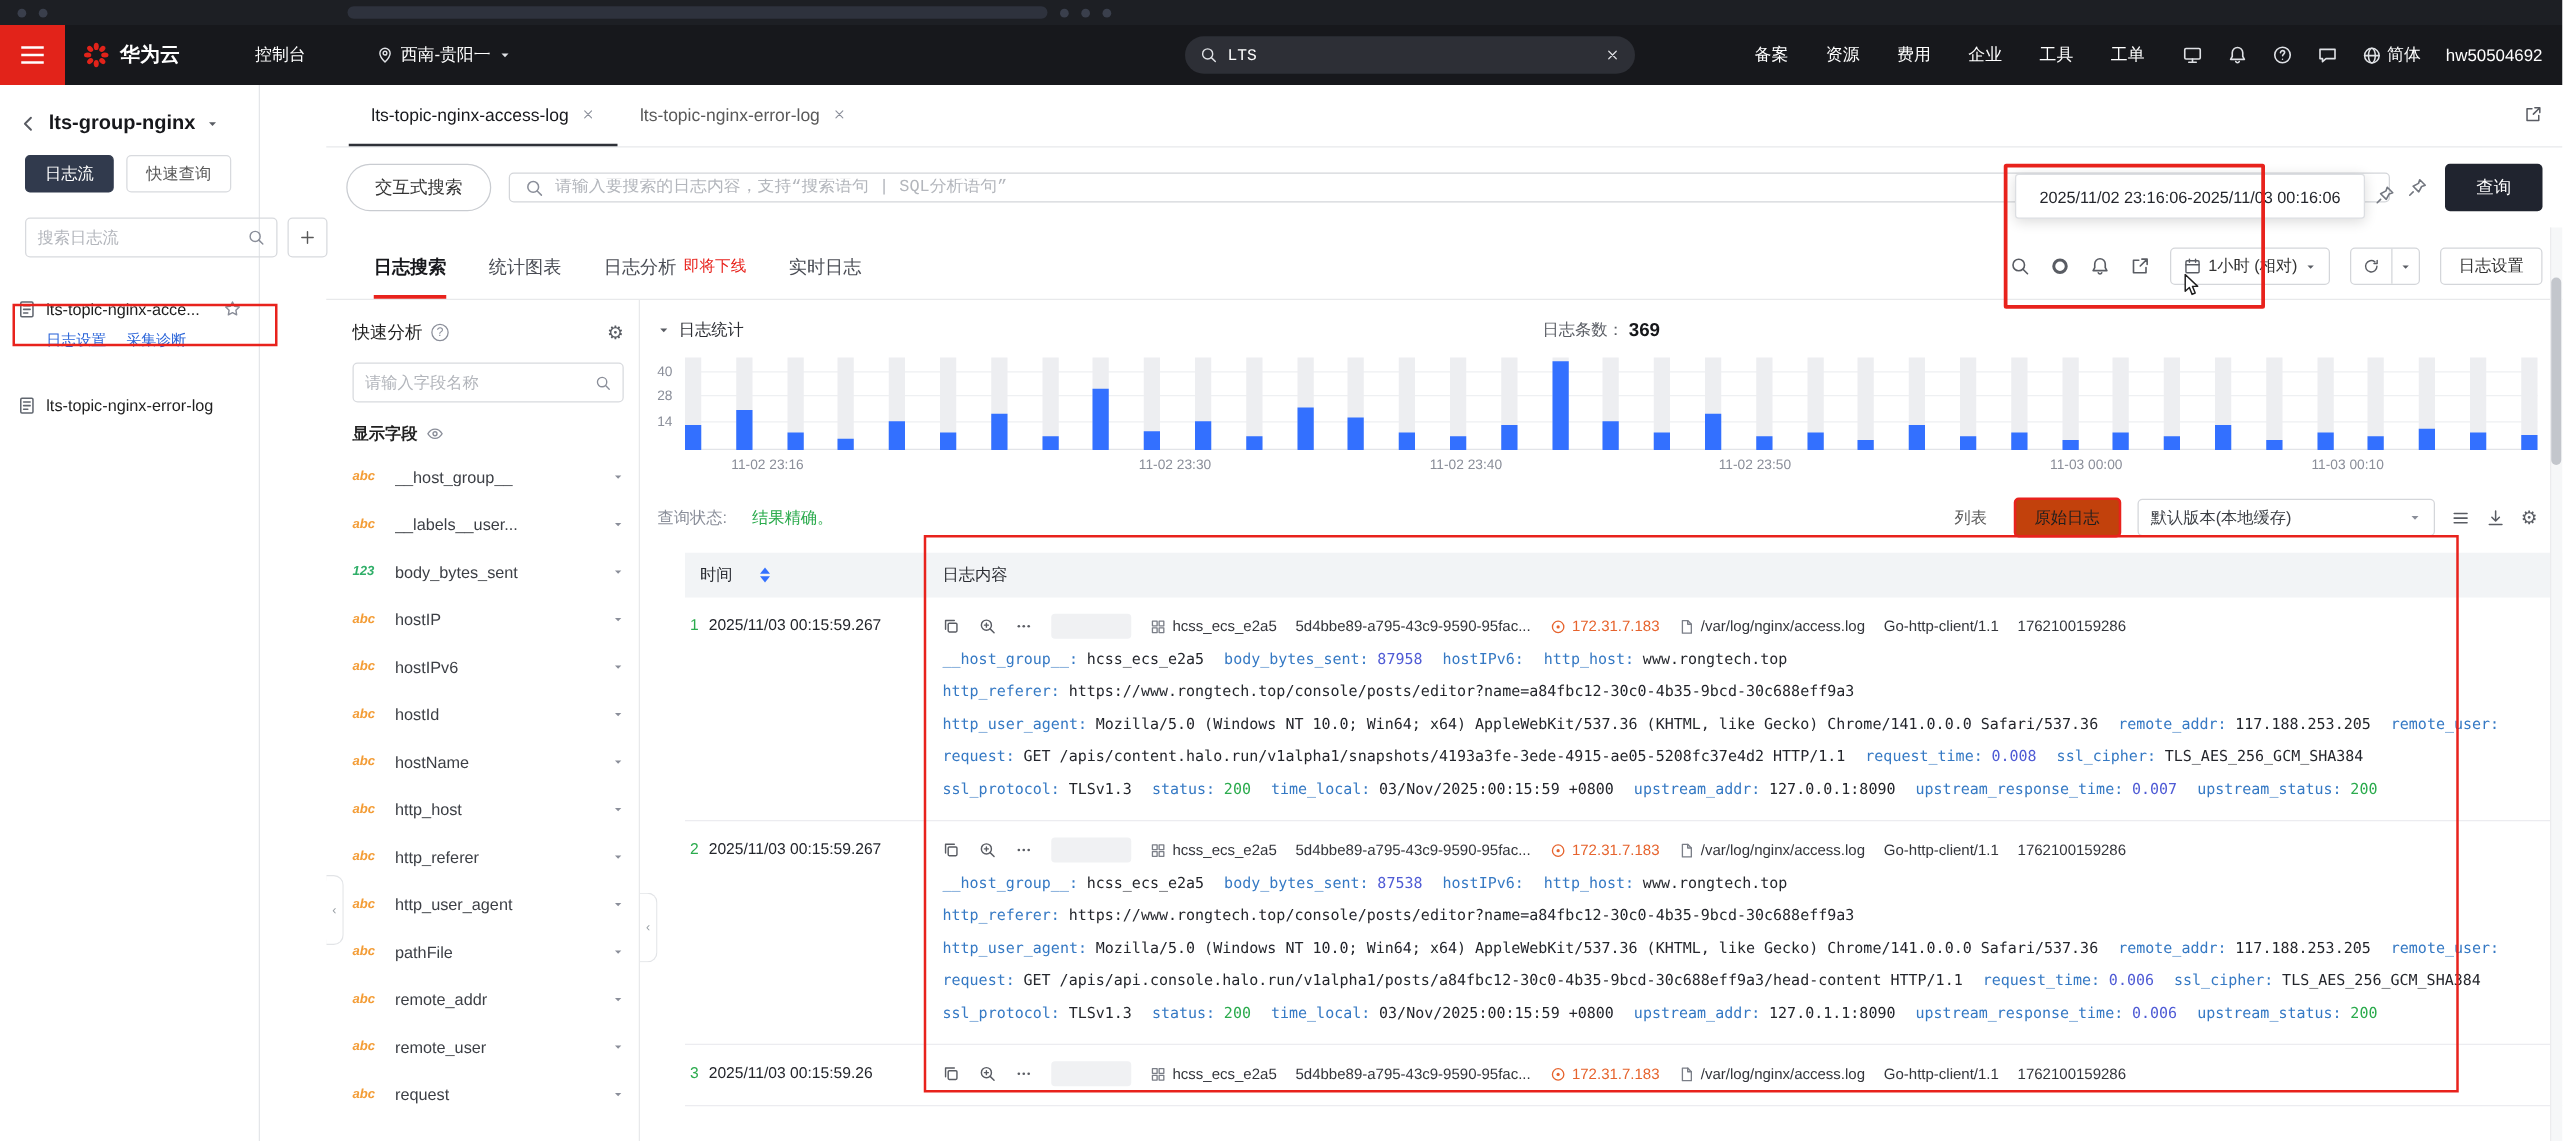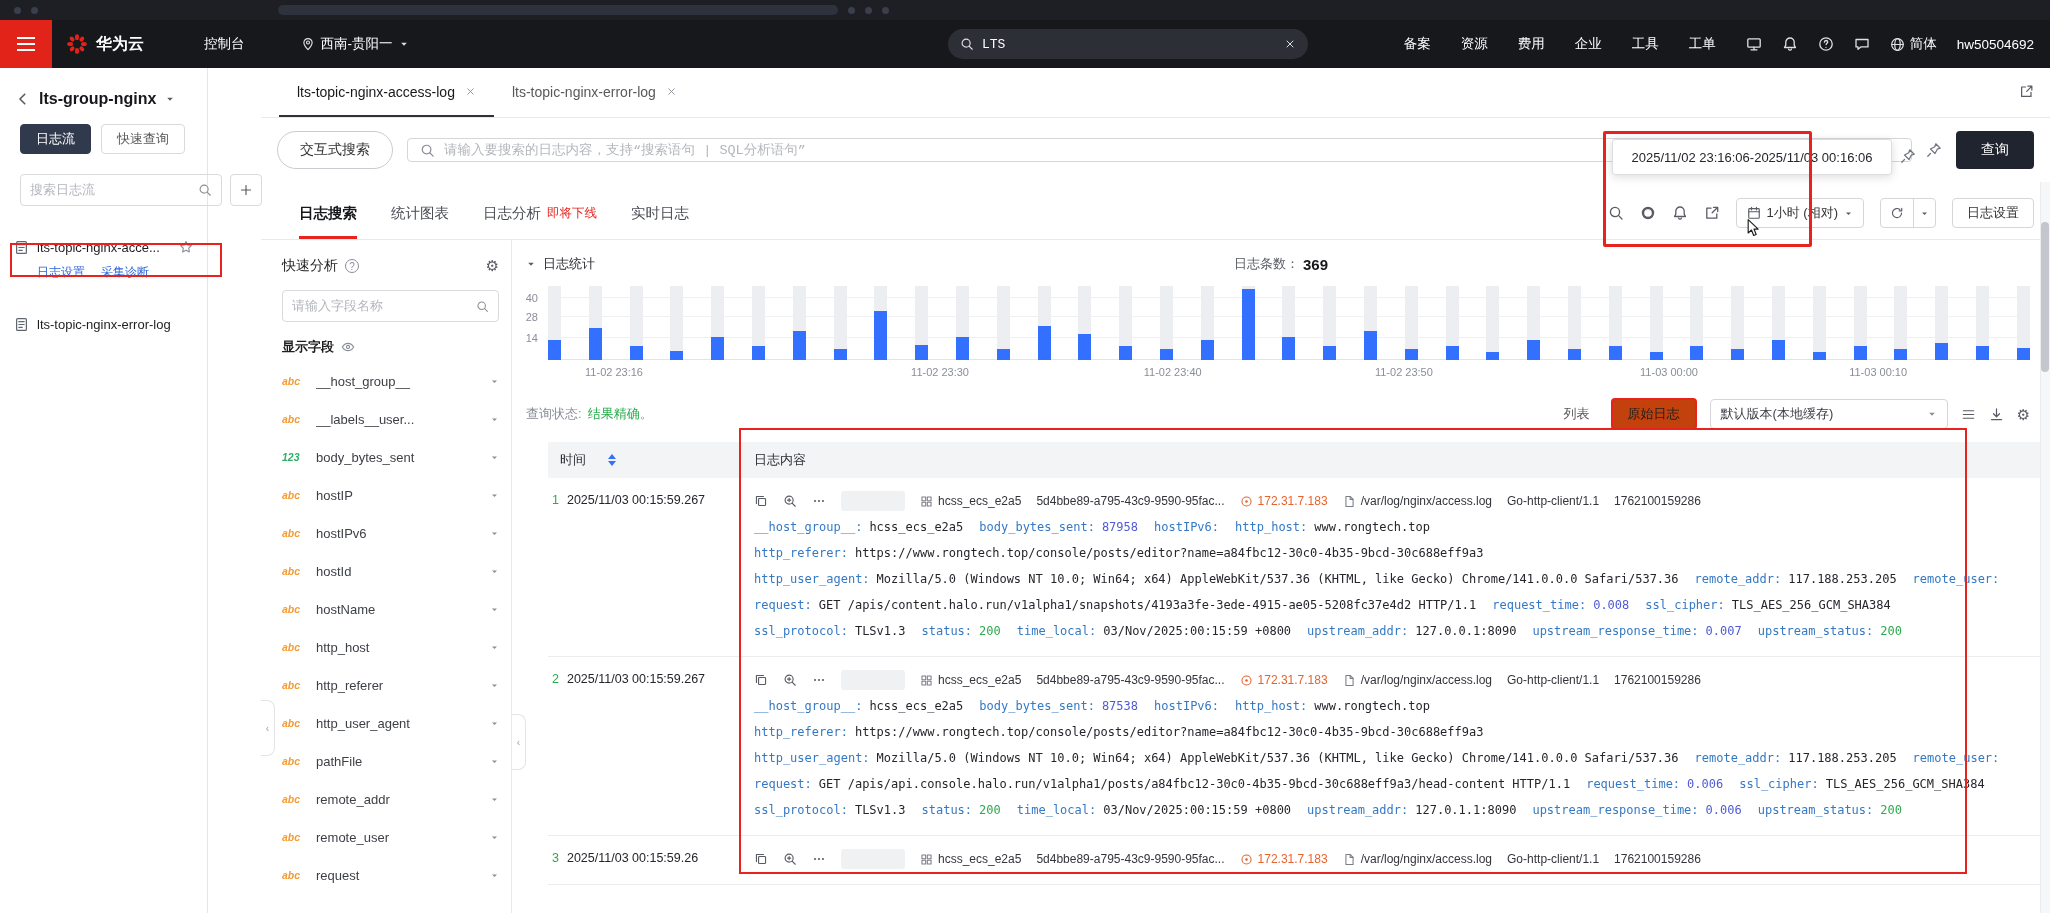--- a/index.html
+++ b/index.html
@@ -107,21 +107,21 @@
 .chart-base{position:absolute;left:0;right:0;bottom:0;height:1px;background:#e2e4e8}
 .bars{position:absolute;inset:0;display:flex;justify-content:space-between;align-items:flex-end}
 .bucket{position:relative;width:13px;height:100%}
 .bucket-bg{position:absolute;inset:0;background:#edeef1}
 .bucket-bar{position:absolute;bottom:0;left:0;right:0;background:var(--bar)}
 .x-axis{position:relative;margin:6px 20px 0 36px;height:16px;font-size:11px;color:#8a8e99;flex-shrink:0}
 .xtick{position:absolute;top:0;white-space:nowrap}
 
 .status-row{display:flex;align-items:center;margin:16px 20px 0 14px;font-size:13px;flex-shrink:0}
 .st-label{color:#8a8e99}
-.st-val{color:var(--ok);margin-left:6px}
+.st-val{color:var(--ok);margin-left:20px}
 .st-right{margin-left:auto;display:flex;align-items:center;gap:13px}
 .seg-plain{color:#595959;padding:4px 8px;cursor:pointer}
 .seg-raw{border:2px solid var(--ann);border-radius:4px;padding:5px 15px;color:#1f1f1f;background:#c2410c;cursor:pointer}
 .layout-select{width:238px;height:30px;border:1px solid #d4d6da;border-radius:4px;display:flex;align-items:center;padding:0 10px;color:#3c3f45;cursor:pointer}
 .layout-select .cap{margin-left:auto;color:#8a8e99}
 .st-icons-gear{font-size:15px}
 
 .log-table{margin:12px 0 0 36px;flex:1;min-height:0;overflow:hidden;font-family:"DejaVu Sans Mono",monospace}
 .lt-head{display:flex;height:36px;background:#f2f4f6;align-items:center;font-family:"Liberation Sans",sans-serif;font-size:13px;color:#2b2d33}
 .lt-head .c1{width:190px;padding-left:12px;display:flex;gap:22px;align-items:center;flex-shrink:0}

